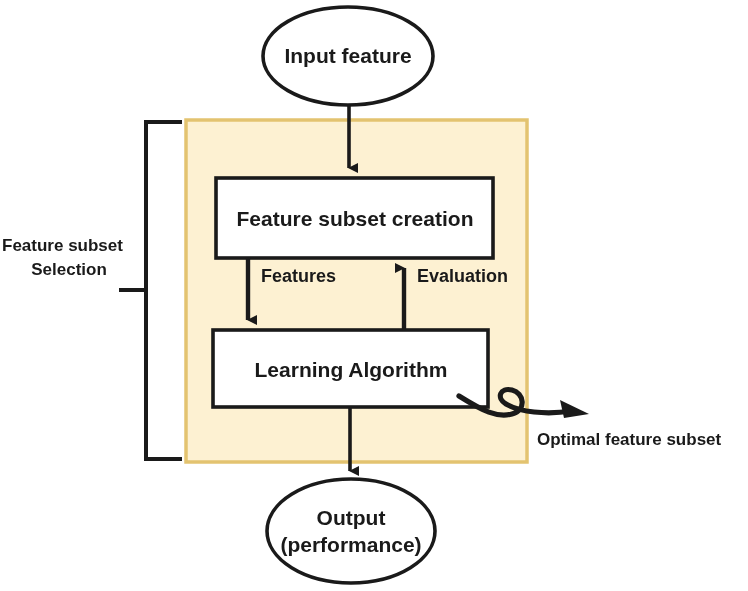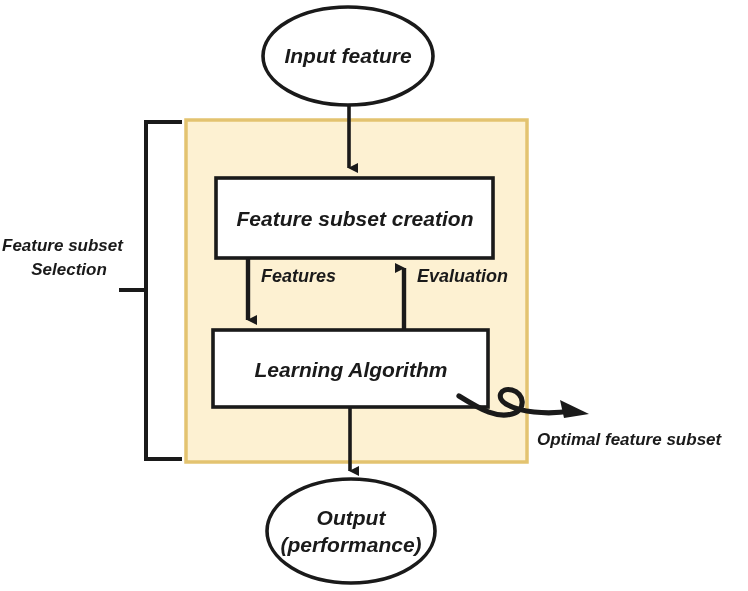--- a/index.html
+++ b/index.html
@@ -12,21 +12,20 @@
     height: 591px;
     position: relative;
     overflow: hidden;
     font-family: "Liberation Sans", sans-serif;
   }
   #diagram-root {
     position: absolute;
     left: 0; top: 0;
     width: 748px;
     height: 591px;
-    font-style: italic;
   }
   svg.canvas {
     position: absolute;
     left: 0; top: 0;
     width: 748px;
     height: 591px;
   }
   .node-text {
     font-family: "Liberation Sans", sans-serif;
     font-weight: bold;

